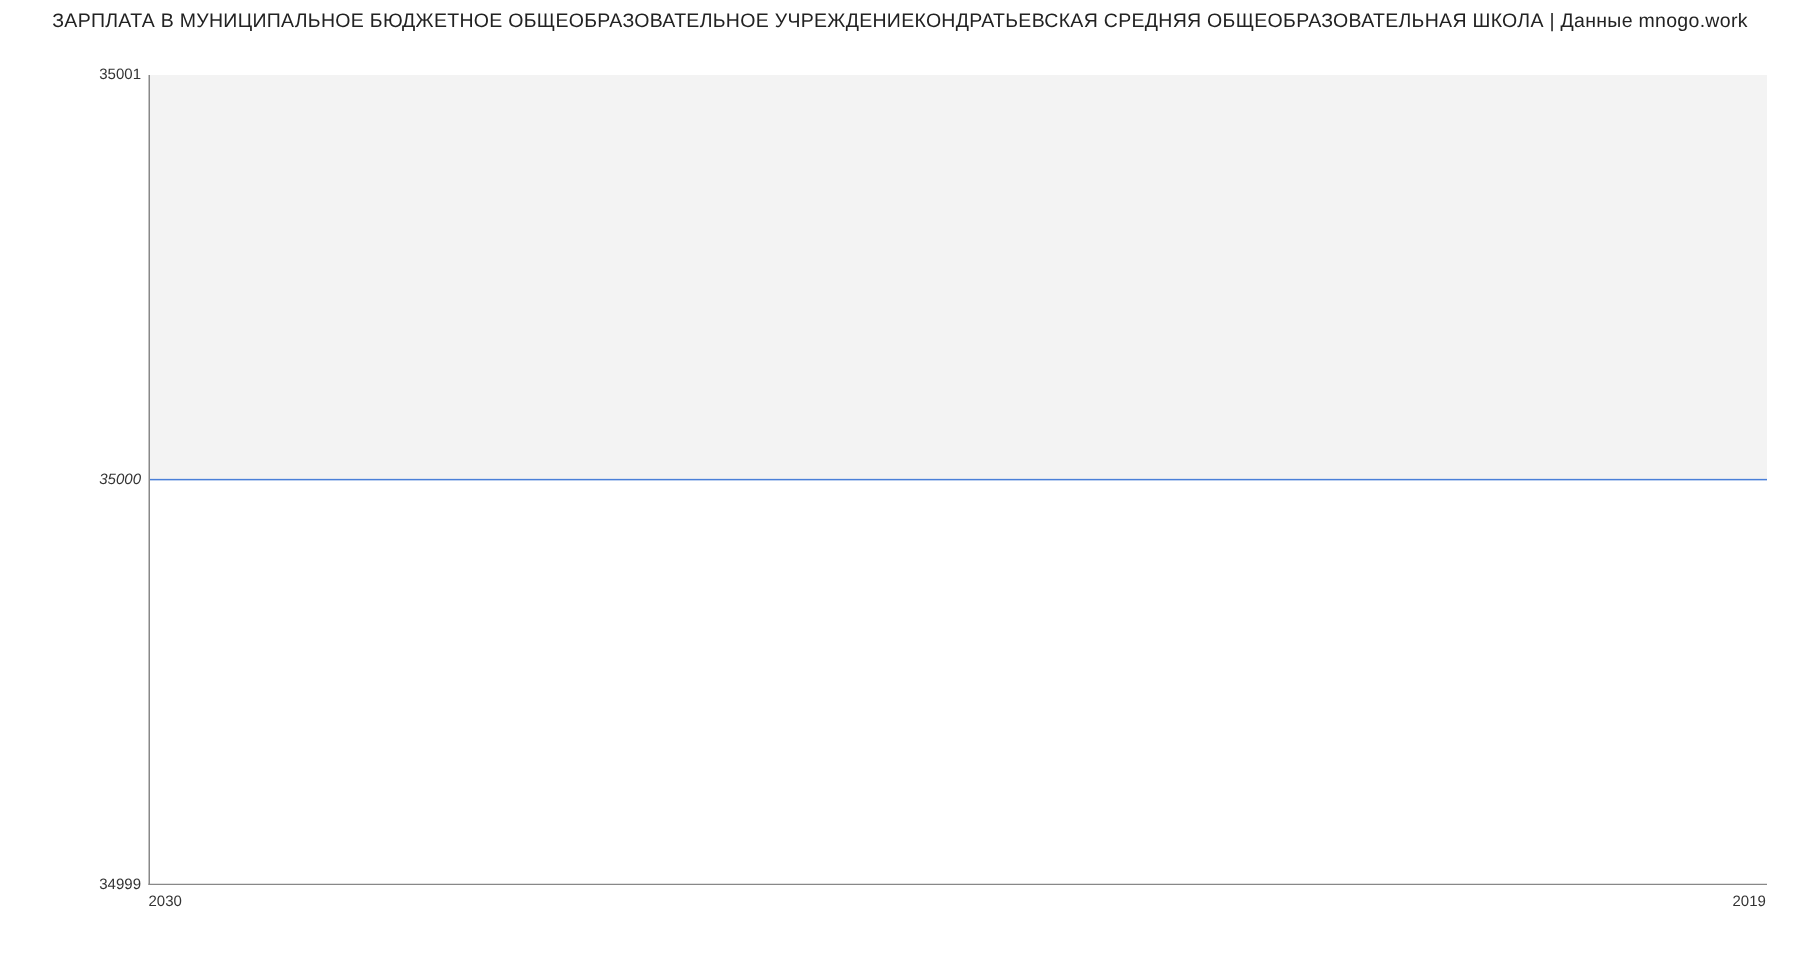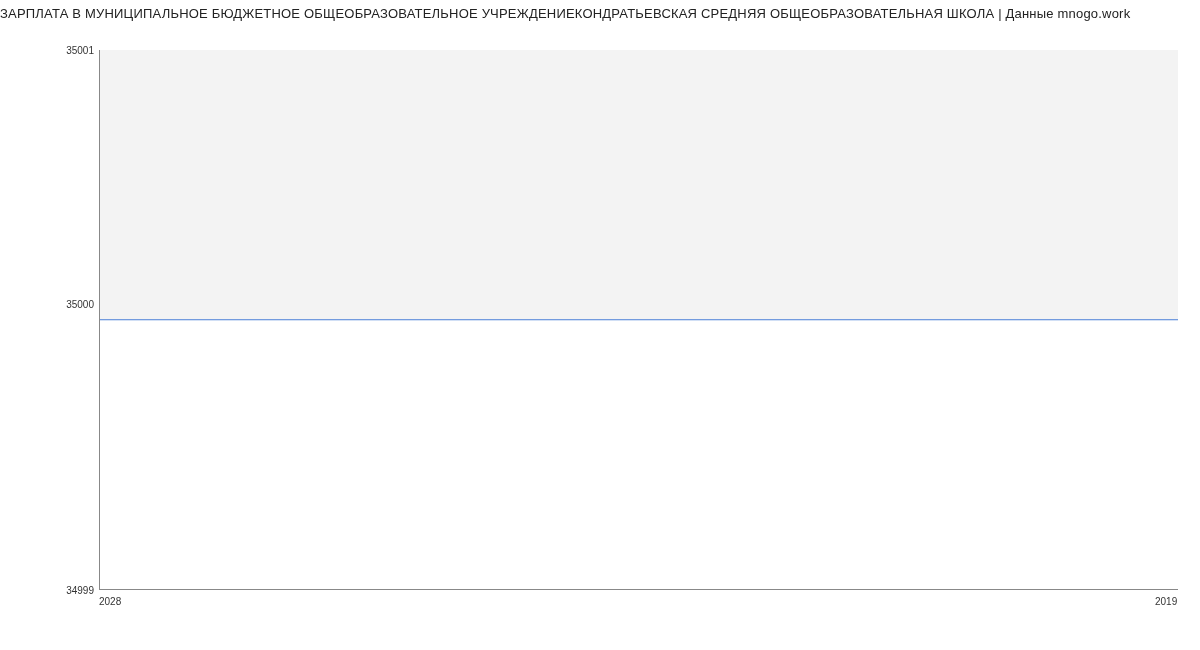--- a/index.html
+++ b/index.html
@@ -19,21 +19,21 @@
       width: 1200px;
       height: 650px;
     }
     .chart-title {
       position: absolute;
       top: 6px;
       left: 0;
       right: 0;
       font-size: 13px;
       color: #222;
-      text-align: left;
+      text-align: center;
       white-space: nowrap;
       letter-spacing: 0.2px;
     }
     .plot-area {
       position: absolute;
       left: 99px;
       top: 50px;
       width: 1079px;
       height: 540px;
       border-left: 1px solid #888;
@@ -66,21 +66,21 @@
     }
     .y-tick {
       position: absolute;
       right: 1106px;
       font-size: 10px;
       color: #333;
       text-align: right;
       transform: translateY(-50%);
     }
     .y-tick-top { top: 50px; text-align: center; }
-    .y-tick-mid { top: 304px; }
+    .y-tick-mid { top: 320px; font-style: italic; }
     .y-tick-bot { top: 590px; }
     .x-tick {
       position: absolute;
       top: 596px;
       font-size: 10px;
       color: #333;
       transform: translateX(-50%);
     }
     .x-tick-left { left: 99px; transform: none; }
     .x-tick-right { left: 1155px; transform: none; }
@@ -94,15 +94,15 @@
   <div class="plot-area">
     <div class="plot-upper-half"></div>
     <div class="plot-lower-half"></div>
     <div class="data-line"></div>
   </div>
 
   <div class="y-tick y-tick-top">35001</div>
   <div class="y-tick y-tick-mid">35000</div>
   <div class="y-tick y-tick-bot">34999</div>
 
-  <div class="x-tick x-tick-left">2028</div>
+  <div class="x-tick x-tick-left">2030</div>
   <div class="x-tick x-tick-right">2019</div>
 </div>
 
 </body></html>

